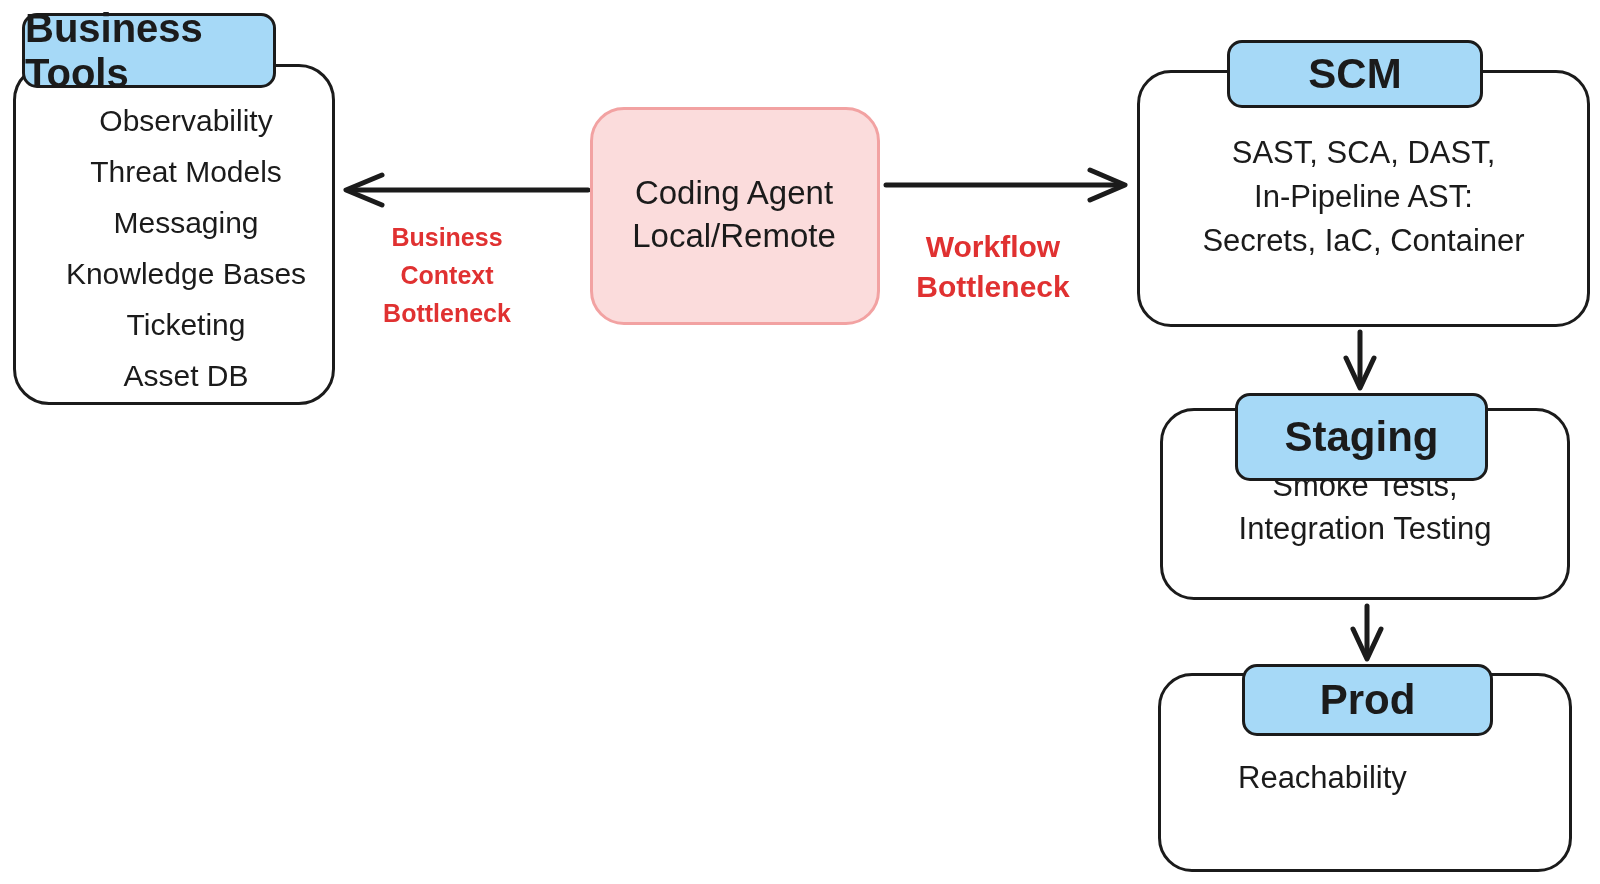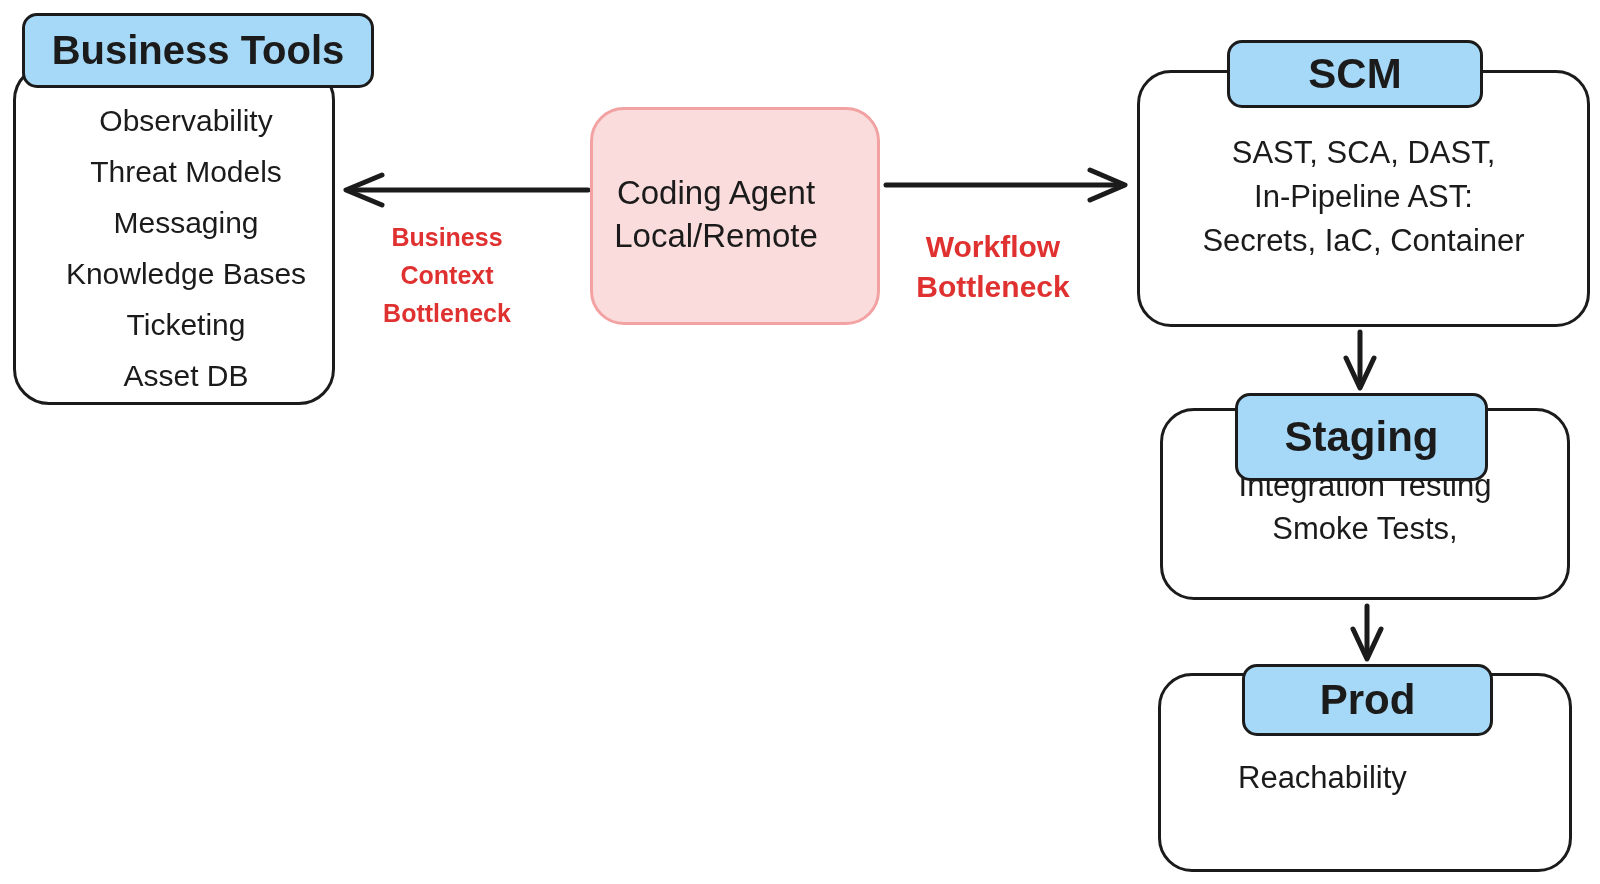--- a/index.html
+++ b/index.html
@@ -97,34 +97,34 @@
       <path class="arrow-stroke" d="M1360 332 L1360 382"></path>
       <path class="arrow-stroke" d="M1346 358 L1360 388 L1374 358"></path>
     </g>
     <g>
       <path class="arrow-stroke" d="M1367 606 L1367 653"></path>
       <path class="arrow-stroke" d="M1353 629 L1367 659 L1381 629"></path>
     </g>
   </svg>
 
   <div class="node-box" style="left:13px; top:64px; width:322px; height:341px;"></div>
-  <div class="node-tab tab-lg" style="left:22px; top:13px; width:352px; height:75px;">
+  <div class="node-tab tab-lg" style="left:22px; top:13px; width:254px; height:75px;">
     <span>Business Tools</span>
   </div>
   <div class="node-content biz-items" style="left:13px; top:95px; width:322px;padding-left:24px;">
     <div class="line">Observability</div>
     <div class="line">Threat Models</div>
     <div class="line">Messaging</div>
     <div class="line">Knowledge Bases</div>
     <div class="line">Ticketing</div>
     <div class="line">Asset DB</div>
   </div>
 
   <div class="agent-box"></div>
-  <div class="node-content agent-text" style="left:590px; top:171px; width:252px;">
+  <div class="node-content agent-text" style="left:608px; top:171px; width:252px;">
     <div class="line">Coding Agent</div>
     <div class="line">Local/Remote</div>
   </div>
 
   <div class="edge-label" style="left:340px; top:218px; width:214px; font-size:25px; line-height:38px;">
     <div class="line">Business</div>
     <div class="line">Context</div>
     <div class="line">Bottleneck</div>
   </div>
 
@@ -141,22 +141,22 @@
     <div class="line">SAST, SCA, DAST,</div>
     <div class="line">In-Pipeline AST:</div>
     <div class="line">Secrets, IaC, Container</div>
   </div>
 
   <div class="node-box" style="left:1160px; top:408px; width:410px; height:192px; border-radius:34px;"></div>
   <div class="node-tab tab-xl" style="left:1235px; top:393px; width:253px; height:88px;">
     <span>Staging</span>
   </div>
   <div class="node-content staging-text" style="left:1160px; top:464px; width:410px;">
+    <div class="line">Smoke Tests,</div>
     <div class="line">Integration Testing</div>
-    <div class="line">Smoke Tests,</div>
   </div>
 
   <div class="node-box" style="left:1158px; top:673px; width:414px; height:199px; border-radius:34px;"></div>
   <div class="node-tab tab-xl" style="left:1242px; top:664px; width:251px; height:72px;">
     <span>Prod</span>
   </div>
   <div class="node-content prod-text" style="left:1238px; top:757px; width:330px;">
     <div class="line">Reachability</div>
   </div>
 

